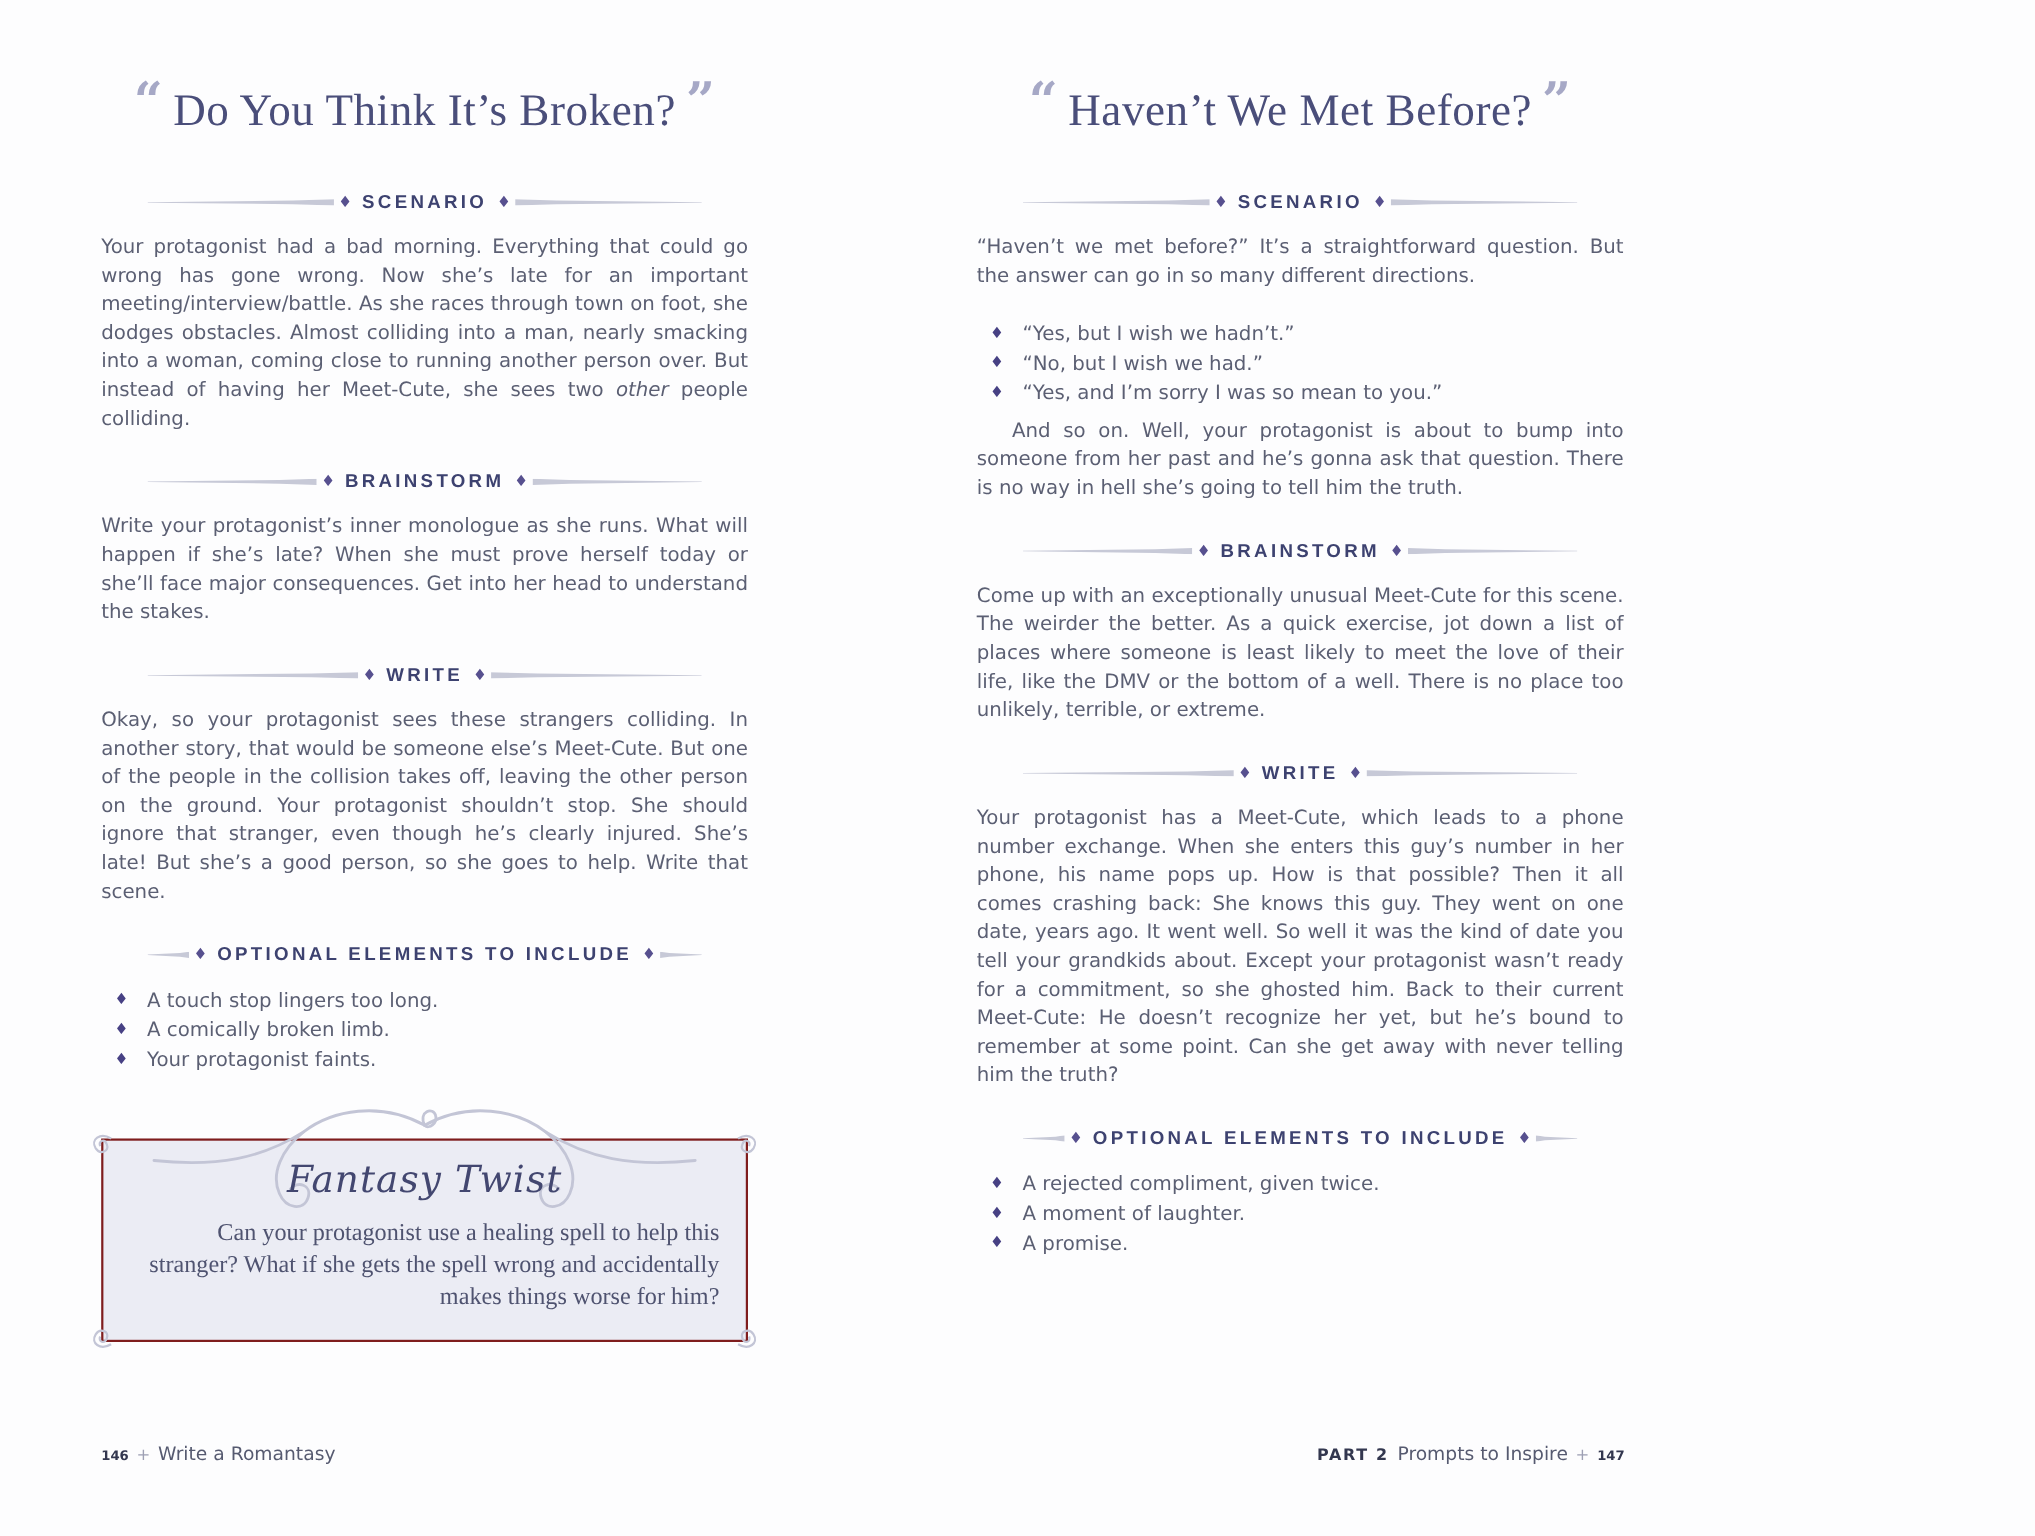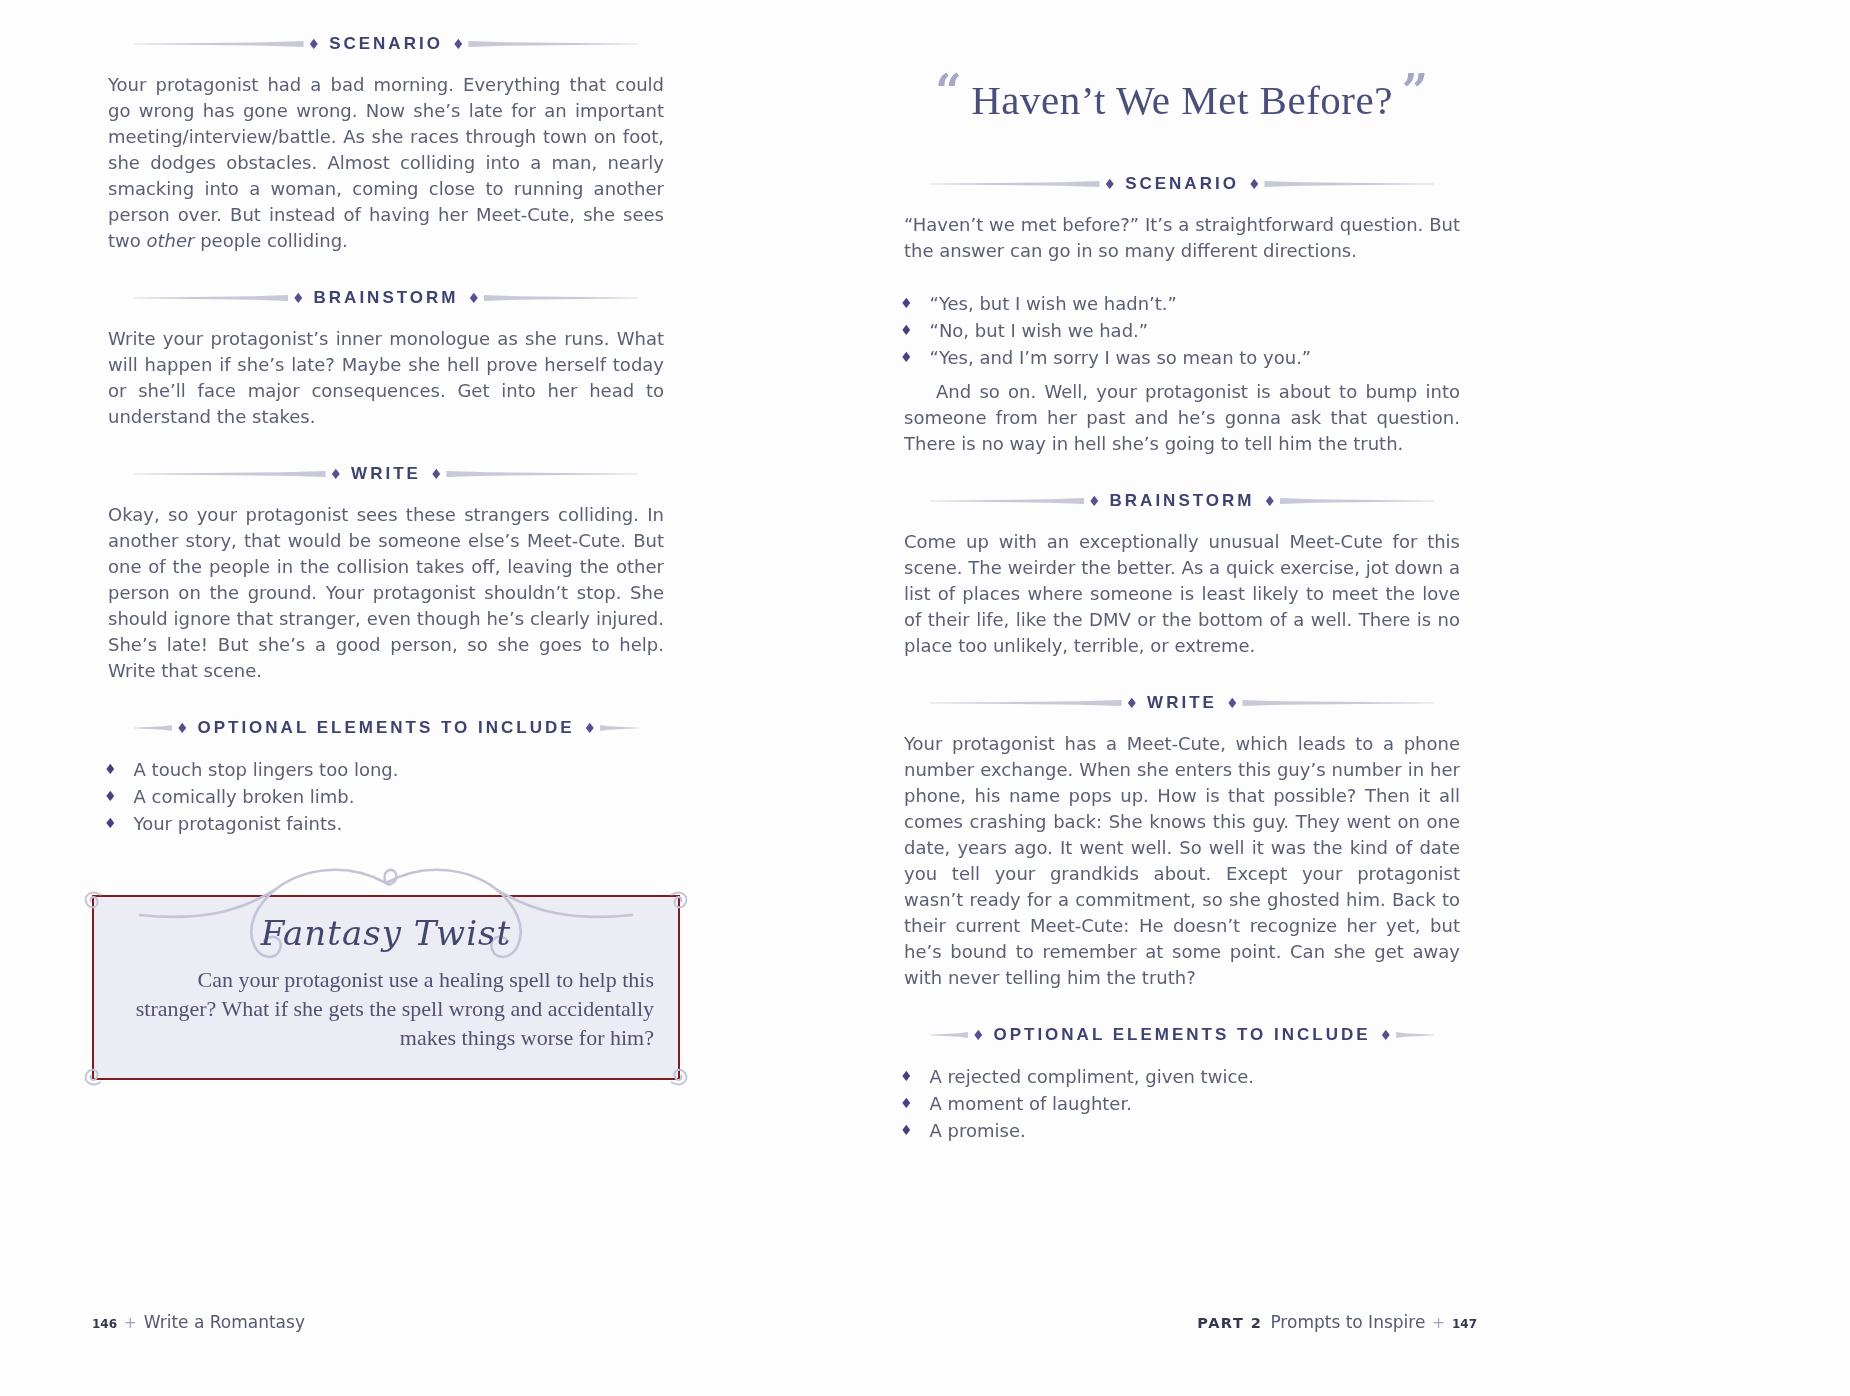--- a/index.html
+++ b/index.html
@@ -30,21 +30,21 @@
     font-size:17px;letter-spacing:3px;color:#3d4270;white-space:nowrap;padding:0 5px;
   }
   .dia{color:#57508f;font-size:14px;padding:0 4px;line-height:1;}
   .taper{flex:1;height:6px;background:#c7c9d7;min-width:30px;}
   .taper-l{clip-path:polygon(0 46%,78% 22%,100% 2%,100% 98%,78% 78%,0 54%);}
   .taper-r{clip-path:polygon(100% 46%,22% 22%,0 2%,0 98%,22% 78%,100% 54%);}
 
   
   p.body{
     font-size:18px;line-height:26px;color:#5b5f73;
-    text-align:justify;margin:0 16px 26px;
+    text-align:justify;margin:0 0 26px;
   }
   p.body .it{font-style:italic;}
   p.body .bold,{font-weight:bold;}
   .bold{font-weight:bold;color:#4c5068;}
   .indent{text-indent:32px;}
   .tight{margin-bottom:10px;}
 
   
   ul.dia-list{list-style:none;margin:0 0 24px;padding:0 0 0 12px;}
   ul.dia-list li{display:flex;gap:17px;font-size:18px;line-height:27px;color:#5b5f73;}
@@ -79,38 +79,39 @@
   .plus{color:#9ea0b4;padding:0 7px;font-size:15px;}
   .part-label{font-weight:bold;font-size:14.5px;letter-spacing:1.5px;color:#33374f;margin-right:8px;}
 </style>
 </head>
 <body>
 
 <div>
 
   <div class="page-col" id="left-col">
 
+    <h1 class="book-title"><span class="q q-open">“</span><span>Do You Think It’s Broken?</span><span class="q q-close">”</span></h1>
 
     <div class="sec-header">
       <span class="taper taper-l"></span>
       <span class="dia">♦</span>
       <span class="sec-label">SCENARIO</span>
       <span class="dia">♦</span>
       <span class="taper taper-r"></span>
     </div>
     <p class="body"><span>Your protagonist had a bad morning. Everything that could go wrong has gone wrong. Now she’s late for an important meeting/interview/battle. As she races through town on foot, she dodges obstacles. Almost colliding into a man, nearly smacking into a woman, coming close to running another person over. But instead of having her Meet-Cute, she sees two </span><span class="it">other</span><span> people colliding.</span></p>
 
     <div class="sec-header">
       <span class="taper taper-l"></span>
       <span class="dia">♦</span>
       <span class="sec-label">BRAINSTORM</span>
       <span class="dia">♦</span>
       <span class="taper taper-r"></span>
     </div>
-    <p class="body">Write your protagonist’s inner monologue as she runs. What will happen if she’s late? Maybe she hell prove herself today or she’ll face major consequences. Get into her head to understand the stakes.</p>
+    <p class="body">Write your protagonist’s inner monologue as she runs. What will happen if she’s late? When she must prove herself today or she’ll face major consequences. Get into her head to understand the stakes.</p>
 
     <div class="sec-header">
       <span class="taper taper-l"></span>
       <span class="dia">♦</span>
       <span class="sec-label">WRITE</span>
       <span class="dia">♦</span>
       <span class="taper taper-r"></span>
     </div>
     <p class="body">Okay, so your protagonist sees these strangers colliding. In another story, that would be someone else’s Meet-Cute. But one of the people in the collision takes off, leaving the other person on the ground. Your protagonist shouldn’t stop. She should ignore that stranger, even though he’s clearly injured. She’s late! But she’s a good person, so she goes to help. Write that scene.</p>
 

